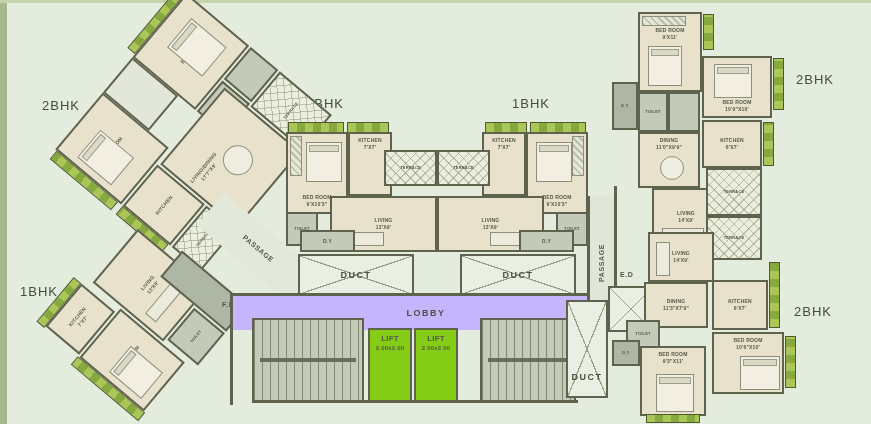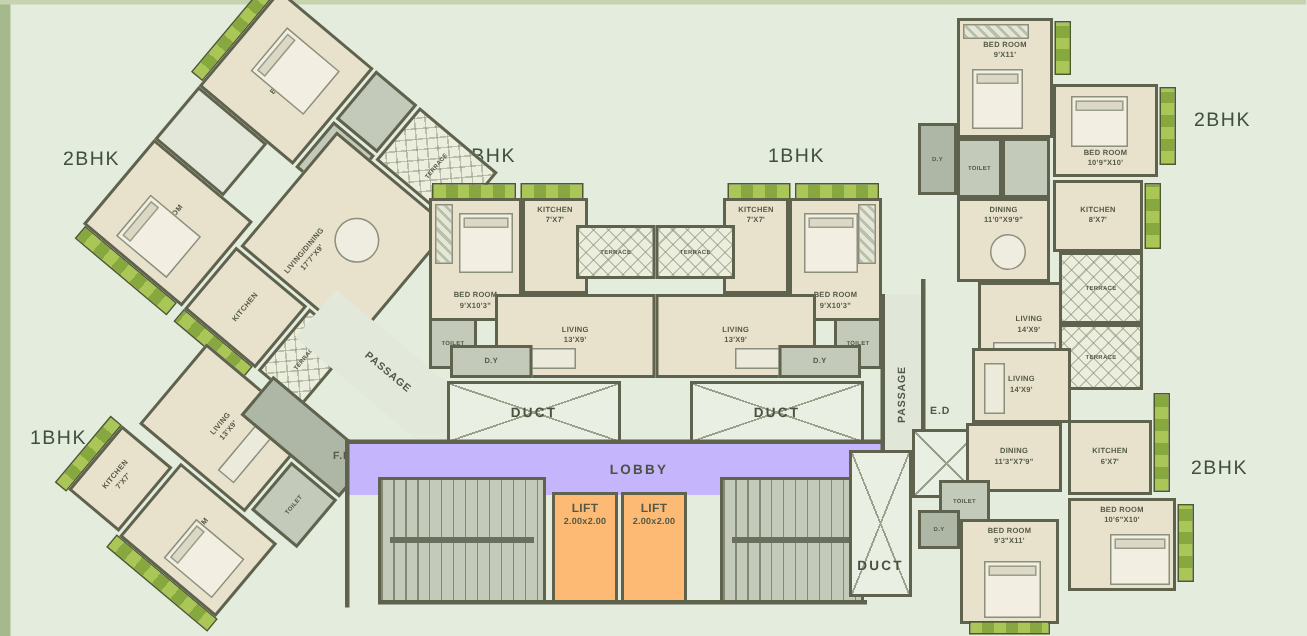--- a/index.html
+++ b/index.html
@@ -26,21 +26,21 @@
       linear-gradient(to top right,transparent calc(50% - 0.6px),#99a08c calc(50% - 0.6px) calc(50% + 0.6px),transparent calc(50% + 0.6px)),
       linear-gradient(to bottom right,transparent calc(50% - 0.6px),#99a08c calc(50% - 0.6px) calc(50% + 0.6px),transparent calc(50% + 0.6px)),
       #e9efe3;display:flex;align-items:center;justify-content:center;}
   .hgrid{background:
       repeating-linear-gradient(45deg,rgba(125,135,110,.45) 0 1px,transparent 1px 7px),
       repeating-linear-gradient(-45deg,rgba(125,135,110,.45) 0 1px,transparent 1px 7px),
       #ecEEdd;}
   .stairs{position:absolute;box-sizing:border-box;border:2px solid var(--wall);
       background:repeating-linear-gradient(90deg,#818972 0 1px,transparent 1px 8px),#c3cab9;}
   .landing{position:absolute;left:6%;right:6%;top:47%;height:4px;background:#696f5c;}
-  .lift{background:#fdba74;justify-content:center;}
+  .lift{background:#84cc16;justify-content:center;}
   .wall{position:absolute;background:var(--wall);}
   .rot-group{position:absolute;transform-origin:50% 50%;}
   .vtext{writing-mode:vertical-rl;transform:rotate(180deg);}
   .bed-icon{position:absolute;box-sizing:border-box;background:#f2eee1;border:1px solid #8b8f7c;}
   .bed-icon .pillow{position:absolute;top:2px;left:2px;right:2px;height:5px;background:#dcd8c6;border:1px solid #9a9e8a;}
   .table-round{position:absolute;border-radius:50%;background:#efece0;border:1px solid #8b8f7c;}
   .sofa{position:absolute;background:#eceadb;border:1px solid #8b8f7c;}
   .wrobe{position:absolute;box-sizing:border-box;border:1px solid #8b8f7c;
       background:repeating-linear-gradient(45deg,#b9c0ab 0 2px,#e6e6d6 2px 5px);}
   .edge-left{position:absolute;left:0;top:0;width:7px;height:424px;background:#a5b98c;}

